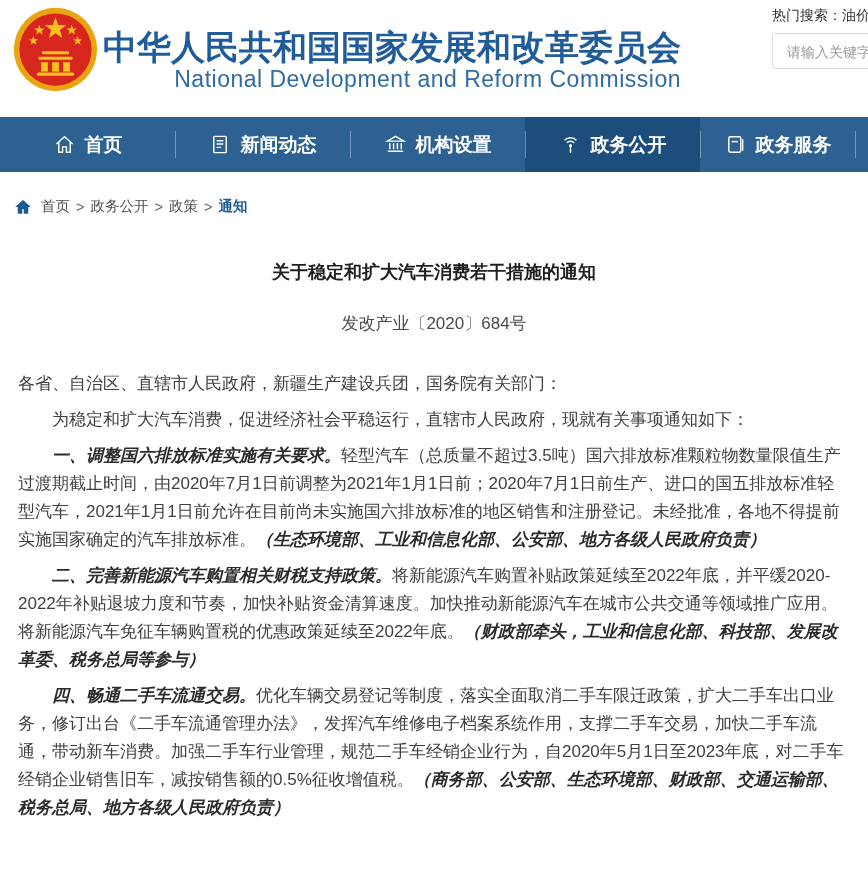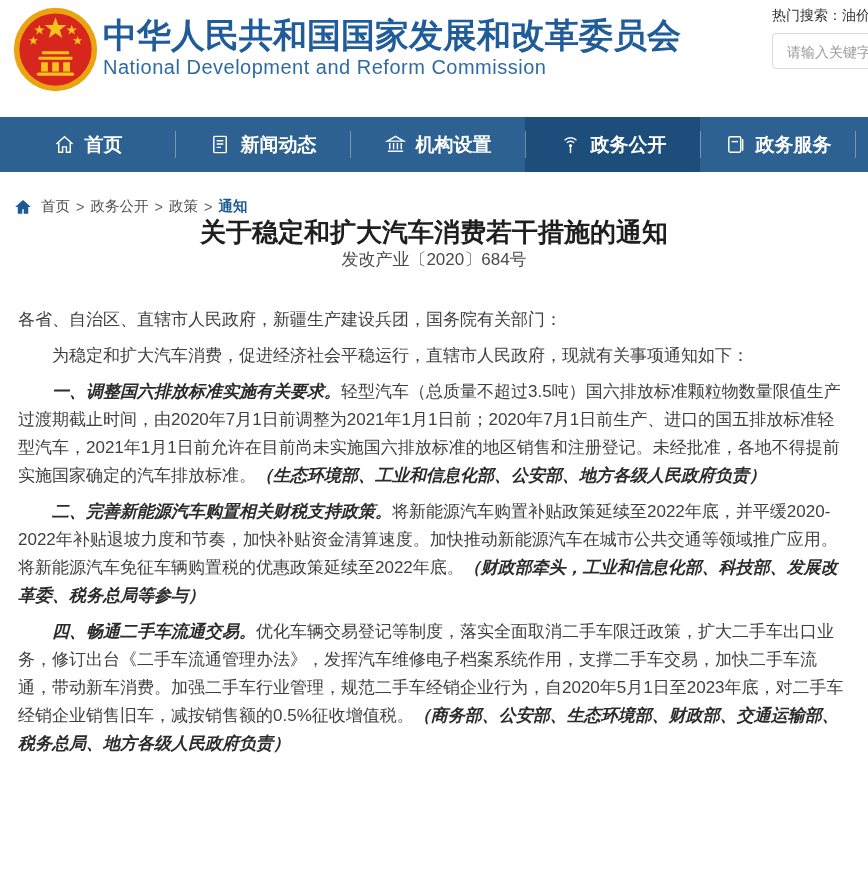--- a/index.html
+++ b/index.html
@@ -2,23 +2,23 @@
 <html lang="zh"><head>
 <meta charset="utf-8">
 <style>
   html,body{margin:0;padding:0;background:#fff;}
   body{font-family:"Liberation Sans","DejaVu Sans",sans-serif;}
   .page{position:relative;width:868px;height:885px;overflow:hidden;background:#fff;}
 
   
   .header{position:relative;height:117px;background:#fff;}
   .emblem{position:absolute;left:13px;top:7px;width:85px;height:85px;}
-  .brand{position:absolute;left:103px;top:16px;}
+  .brand{position:absolute;left:103px;top:28px;}
   .brand-zh{font-size:34px;font-weight:bold;color:#1f5c99;letter-spacing:0px;line-height:38px;}
-  .brand-en{font-size:20px;font-weight:400;color:#2f6ba3;line-height:26px;letter-spacing:.5px;}
+  .brand-en{font-size:23px;font-weight:400;color:#2f6ba3;line-height:26px;letter-spacing:.5px;text-align:right;}
   .header-right{position:absolute;left:772px;top:4px;width:260px;}
   .hot-search{font-size:14px;color:#333;line-height:22px;white-space:nowrap;}
   .hot-term{color:#333;cursor:pointer;}
   .search-box{margin-top:7px;width:230px;height:36px;border:1px solid #d9d9d9;border-radius:4px;background:#fff;box-sizing:border-box;}
   .search-box input{border:none;outline:none;width:180px;height:32px;margin:1px 0 0 12px;font-size:14px;color:#333;font-family:inherit;background:transparent;}
   .search-box input::placeholder{color:#9a9a9a;}
 
   
   .nav{display:flex;height:55px;background:#2c6191;}
   .nav-item{position:relative;display:flex;align-items:center;justify-content:center;gap:9px;color:#fff;font-size:19px;font-weight:bold;cursor:pointer;box-sizing:border-box;}
@@ -32,22 +32,22 @@
 
   
   .crumbs{display:flex;align-items:center;padding:25px 0 0 14px;font-size:14.5px;color:#4d4d4d;}
   .crumb-home{width:18px;height:18px;margin-right:9px;}
   .crumb{cursor:pointer;}
   .crumb-sep{margin:0 6px;color:#666;}
   .crumb.current{color:#1c5a94;font-weight:bold;cursor:default;}
 
   
   .article{padding:0 10px;}
-  .doc-title{text-align:center;font-size:26px;font-weight:bold;color:#1f1f1f;line-height:32px;}
-  .doc-number{text-align:center;font-size:17px;color:#4a4a4a;}
+  .doc-title{margin-top:40px;text-align:center;font-size:18px;font-weight:bold;color:#1f1f1f;line-height:32px;}
+  .doc-number{margin-top:24px;text-align:center;font-size:17px;color:#4a4a4a;}
   .article-body{margin-top:35px;font-size:17px;line-height:28px;color:#3f3f3f;}
   .para{margin:8px;}
   .para.indent{text-indent:2em;}
   .para .b{font-weight:bold;color:#2b2b2b;font-style:italic;}
 </style>
 </head>
 <body>
 
 <div class="page">
 

